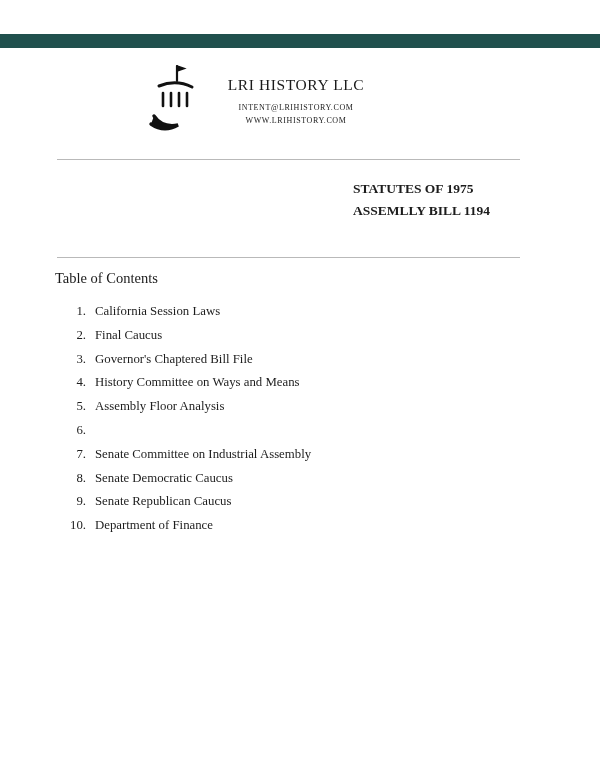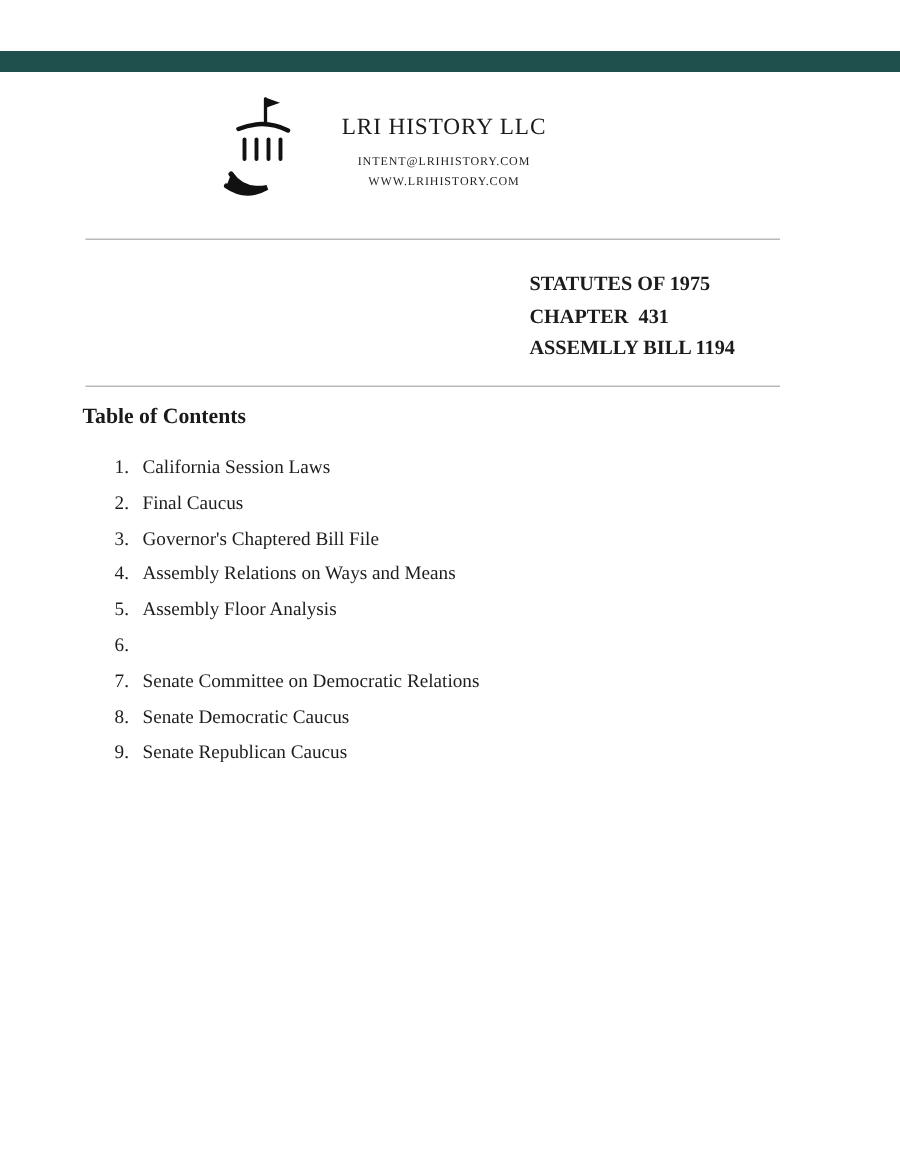--- a/index.html
+++ b/index.html
@@ -80,21 +80,21 @@
     line-height: 21.5px;
     color: #1c1c1c;
   }
   .reference-block div { white-space: pre; }
   .toc-title {
     position: absolute;
     left: 55px;
     top: 270px;
     margin: 0;
     font-size: 14.5px;
-    font-weight: bold;
+    font-weight: normal;
     color: #1a1a1a;
   }
   .toc-list {
     position: absolute;
     left: 55px;
     top: 300px;
     margin: 0;
     padding: 0;
     list-style: none;
     font-size: 12.8px;
@@ -141,21 +141,20 @@
       <div class="company-name">LRI HISTORY LLC</div>
       <div class="contact-line">INTENT@LRIHISTORY.COM</div>
       <div class="contact-line">WWW.LRIHISTORY.COM</div>
     </div>
   </header>
 
   <hr class="rule rule-top">
 
   <div class="reference-block">
     <div>STATUTES OF 1975</div>
-    <div>CHAPTER  431</div>
     <div>ASSEMLLY BILL 1194</div>
   </div>
 
   <hr class="rule rule-mid">
 
   <h2 class="toc-title">Table of Contents</h2>
 
   <ol class="toc-list">
     <li class="toc-row">
       <span class="toc-num">1.</span>
@@ -164,36 +163,40 @@
     <li class="toc-row">
       <span class="toc-num">2.</span>
       <span class="toc-label">Final Caucus</span>
     </li>
     <li class="toc-row">
       <span class="toc-num">3.</span>
       <span class="toc-label">Governor's Chaptered Bill File</span>
     </li>
     <li class="toc-row">
       <span class="toc-num">4.</span>
-      <span class="toc-label">Assembly Relations on Ways and Means</span>
+      <span class="toc-label">History Committee on Ways and Means</span>
     </li>
     <li class="toc-row">
       <span class="toc-num">5.</span>
       <span class="toc-label">Assembly Floor Analysis</span>
     </li>
     <li class="toc-row">
       <span class="toc-num">6.</span>
     </li>
     <li class="toc-row">
       <span class="toc-num">7.</span>
-      <span class="toc-label">Senate Committee on Democratic Relations</span>
+      <span class="toc-label">Senate Committee on Industrial Assembly</span>
     </li>
     <li class="toc-row">
       <span class="toc-num">8.</span>
       <span class="toc-label">Senate Democratic Caucus</span>
     </li>
     <li class="toc-row">
       <span class="toc-num">9.</span>
       <span class="toc-label">Senate Republican Caucus</span>
     </li>
+    <li class="toc-row">
+      <span class="toc-num">10.</span>
+      <span class="toc-label">Department of Finance</span>
+    </li>
   </ol>
 
 </div>
 
 </body></html>

